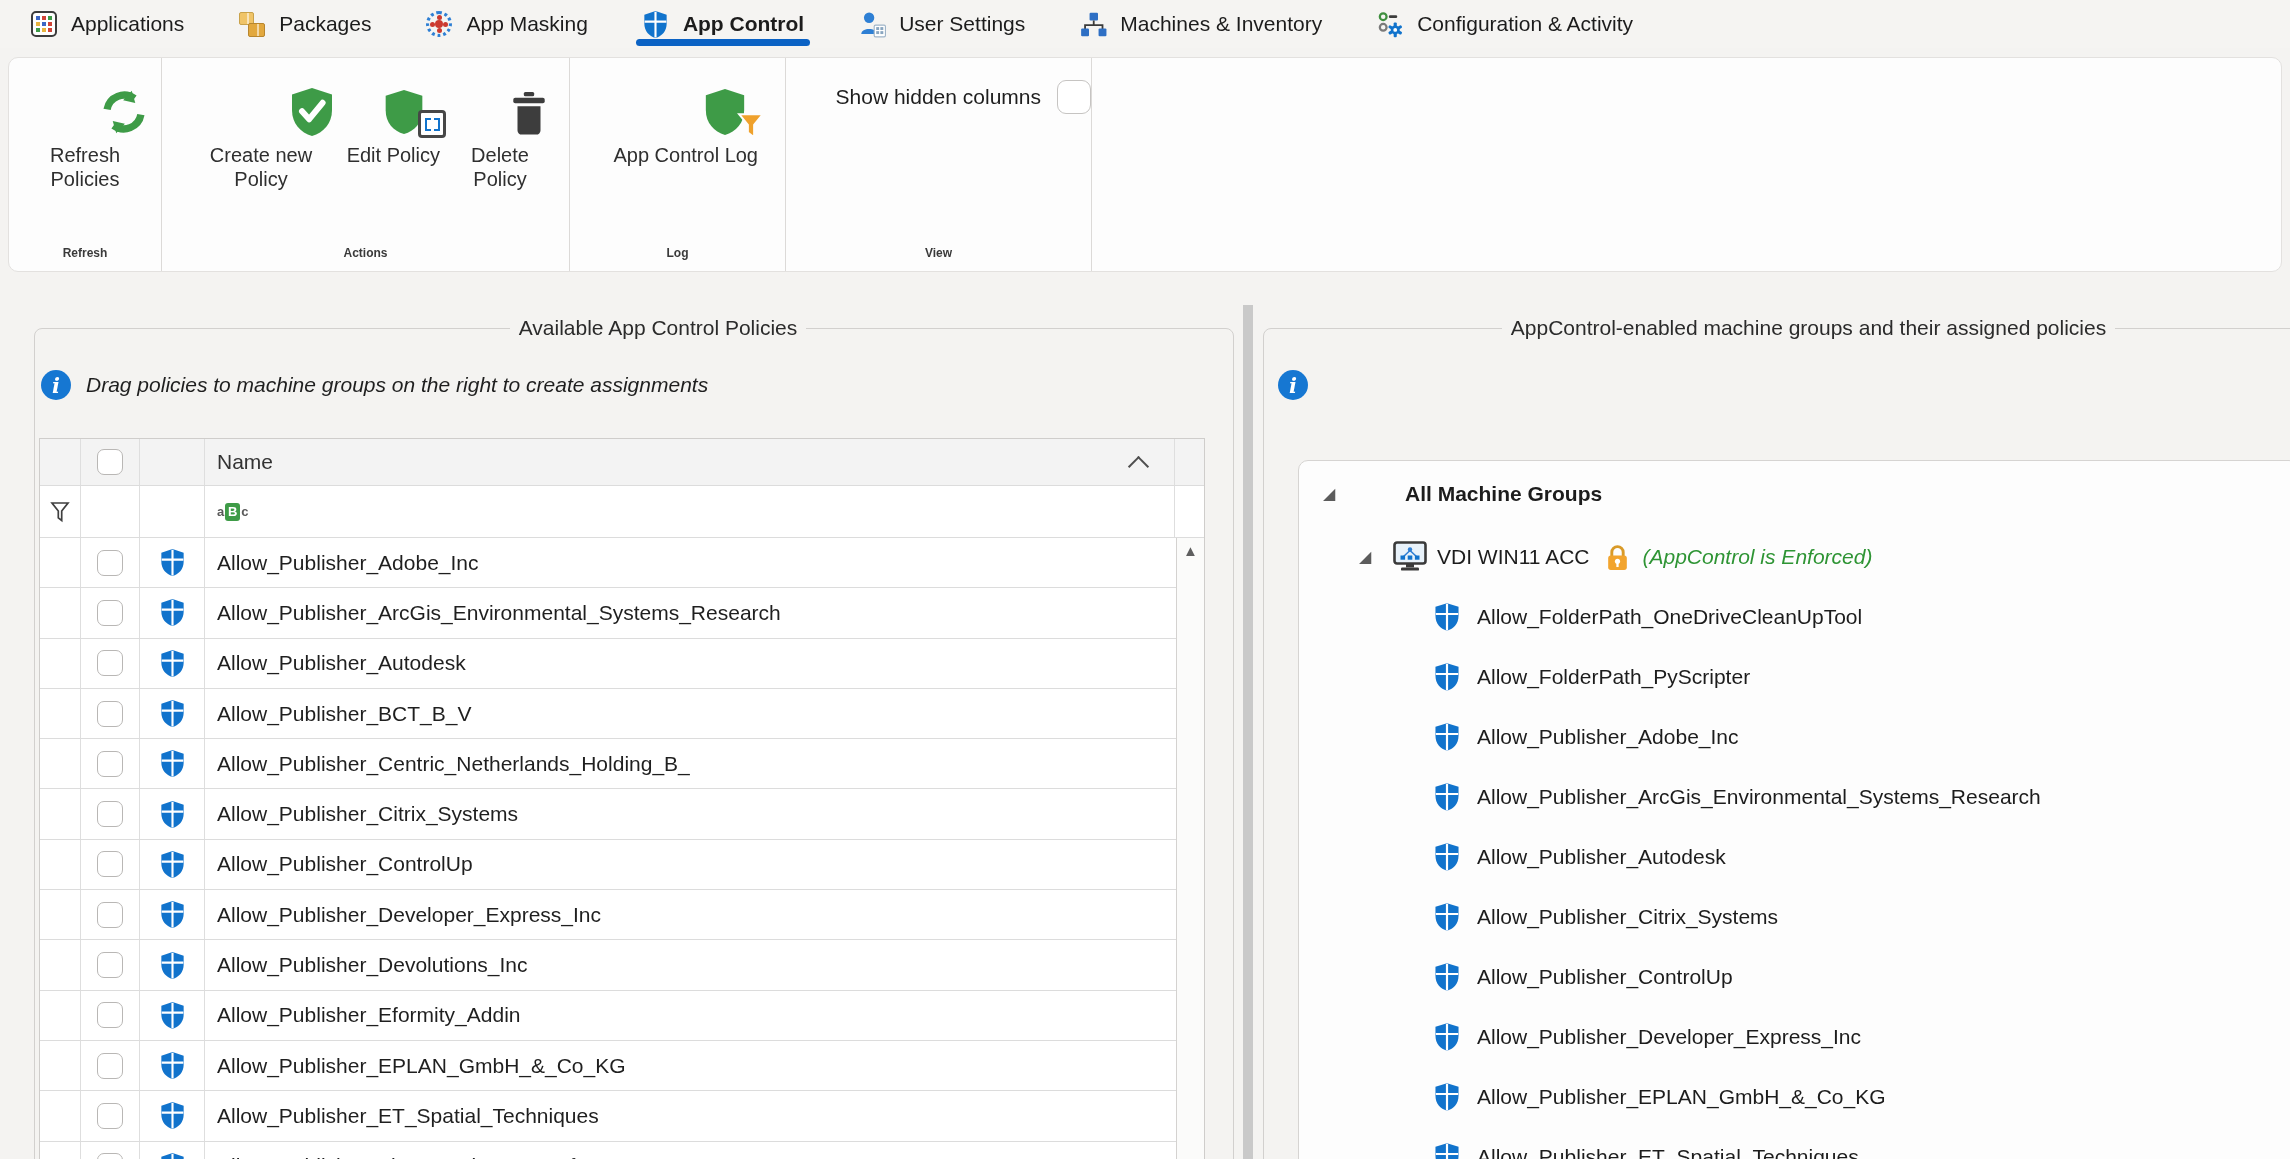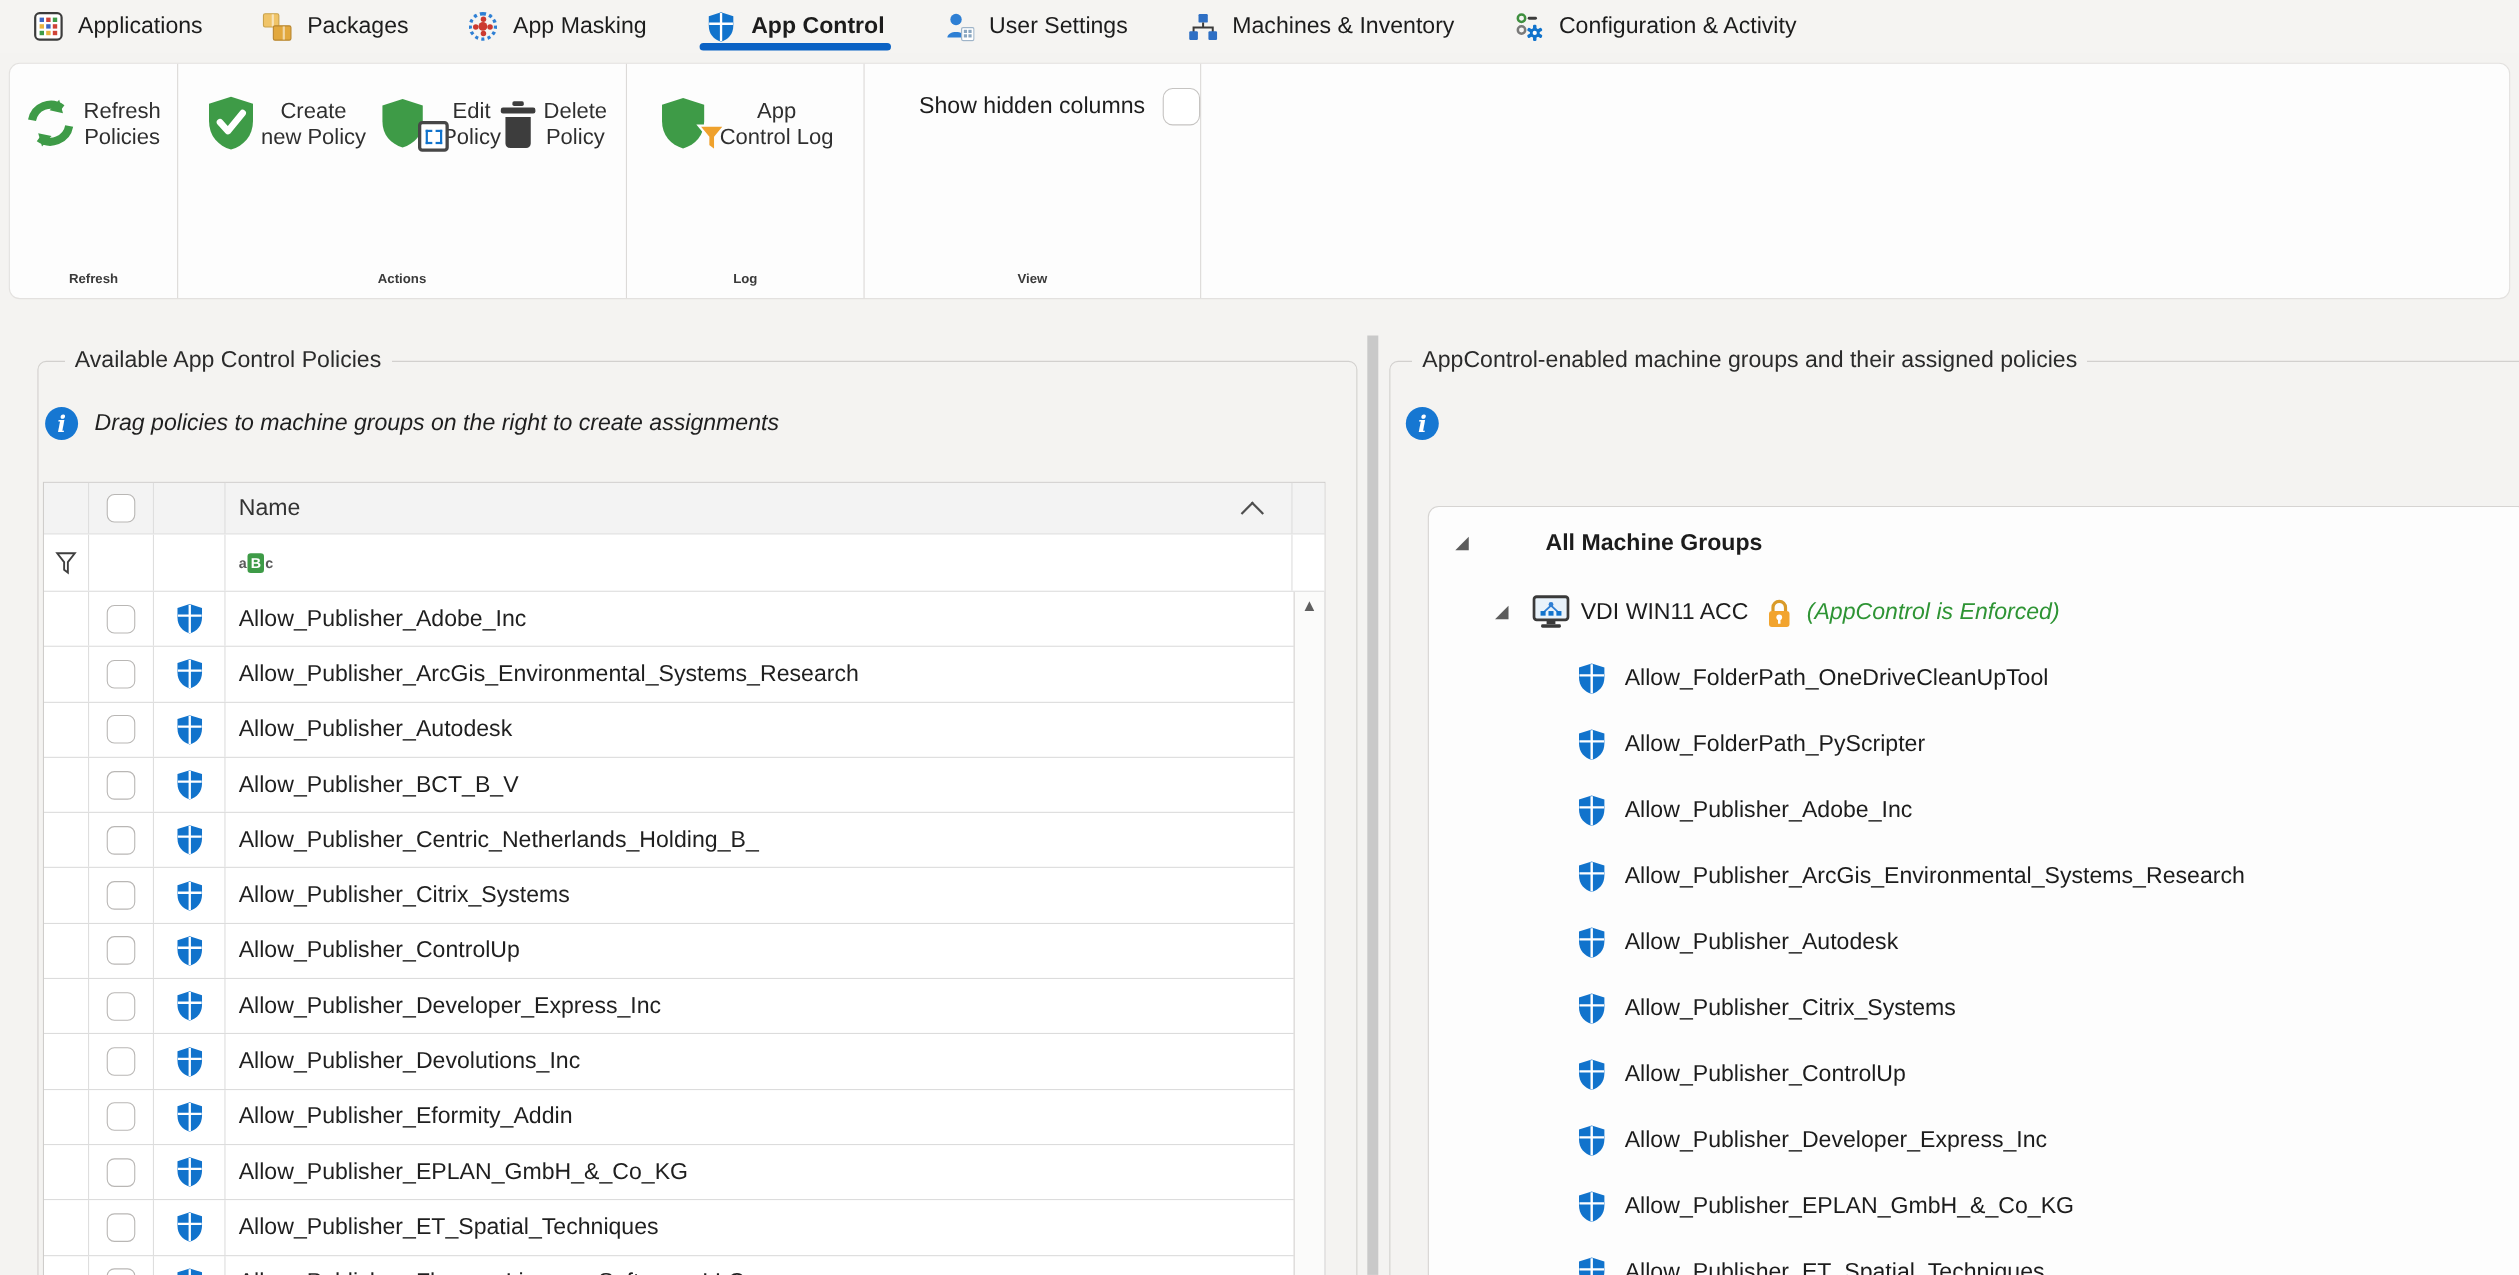--- a/index.html
+++ b/index.html
@@ -34,40 +34,40 @@
   .mask-w { width:5px; height:5px; left:1px; top:8px; }
   .shield-svg { display:block; }
   
   .ribbon { position:absolute; left:8px; right:8px; top:57px; height:215px;
     background:#fdfdfd; border:1px solid #e3e1df; border-radius:10px; display:flex; }
   .rgroup { position:relative; flex:0 0 auto; }
   .rgroup + .rgroup { border-left:1px solid #dcdad8; }
   .rgroup-label { position:absolute; left:0; right:0; bottom:11px; text-align:center;
     font-weight:bold; font-size:12px; color:#3a3a3a; }
   .rgroup-content { display:flex; padding-top:26px; }
-  .rbtn { display:flex; flex-direction:row; align-items:center; cursor:default; }
+  .rbtn { display:flex; flex-direction:column; align-items:flex-end; cursor:default; }
   .rbtn .ric { height:56px; display:flex; align-items:center; justify-content:center; position:relative; }
   .rbtn .rlabel { margin-top:4px; font-size:20px; color:#2f2f2f; text-align:center; line-height:1.18; }
   .g-refresh { width:152px; } .g-refresh .rgroup-content{ padding-left:11px; } .g-refresh .rbtn{ width:130px; }
   .g-actions { width:408px; } .g-actions .rgroup-content{ padding-left:24px; gap:8px; }
   .btn-create { width:150px; } .btn-edit { width:96px; } .btn-delete { width:104px; }
   .g-log { width:216px; } .g-log .rgroup-content{ padding-left:28px; } .btn-log { width:160px; }
   .g-view { width:306px; }
   .view-row { display:flex; align-items:center; gap:16px; padding:22px 0 0 14px;justify-content:flex-end; }
   .view-row .vlabel { font-size:21px; color:#1e1e1e; }
   .vcheckbox { width:34px; height:34px; border:1.6px solid #c6c4c2; border-radius:9px; background:#fff; }
   .g-fill { flex:1 1 auto; border-left:1px solid #dcdad8; }
   .edit-badge { position:absolute; right:-6px; bottom:2px; width:28px; height:28px; background:#fff;
     border:3.5px solid #474747; border-radius:4px; display:flex; align-items:center; justify-content:center; gap:3px; }
   .edit-badge .bk { width:6px; height:13px; border:2.6px solid #1173cc; }
   .edit-badge .bk-l { border-right:none; } .edit-badge .bk-r { border-left:none; }
   .log-funnel { position:absolute; right:-8px; bottom:-2px; }
   
   fieldset { position:absolute; margin:0; padding:0; border:1px solid #d2d0ce; border-radius:8px; min-inline-size:0; }
-  legend { padding:0 9px; font-size:21px; color:#2b2b2b; }
+  legend { padding:0 9px; font-size:21px; color:#2b2b2b;text-align:center; }
   .left-fieldset { left:34px; top:316px; width:1200px; bottom:-20px; }
   .left-fieldset legend { margin-left:24px; }
   .right-fieldset { left:1263px; top:316px; right:-24px; bottom:-20px; }
   .right-fieldset legend { margin-left:20px; }
   .info-row { display:flex; align-items:center; gap:15px; font-style:italic; font-size:21px; color:#1f1f1f; }
   .left-fieldset .info-row { margin:30px 0 0 6px; }
   .right-fieldset .info-row { margin:30px 0 0 14px; }
   .info-badge { width:30px; height:30px; border-radius:50%; background:#1677d2; color:#fff; flex:0 0 auto;
     font-family:"DejaVu Serif", serif; font-style:italic; font-weight:bold; font-size:21px;
     display:flex; align-items:center; justify-content:center; }

